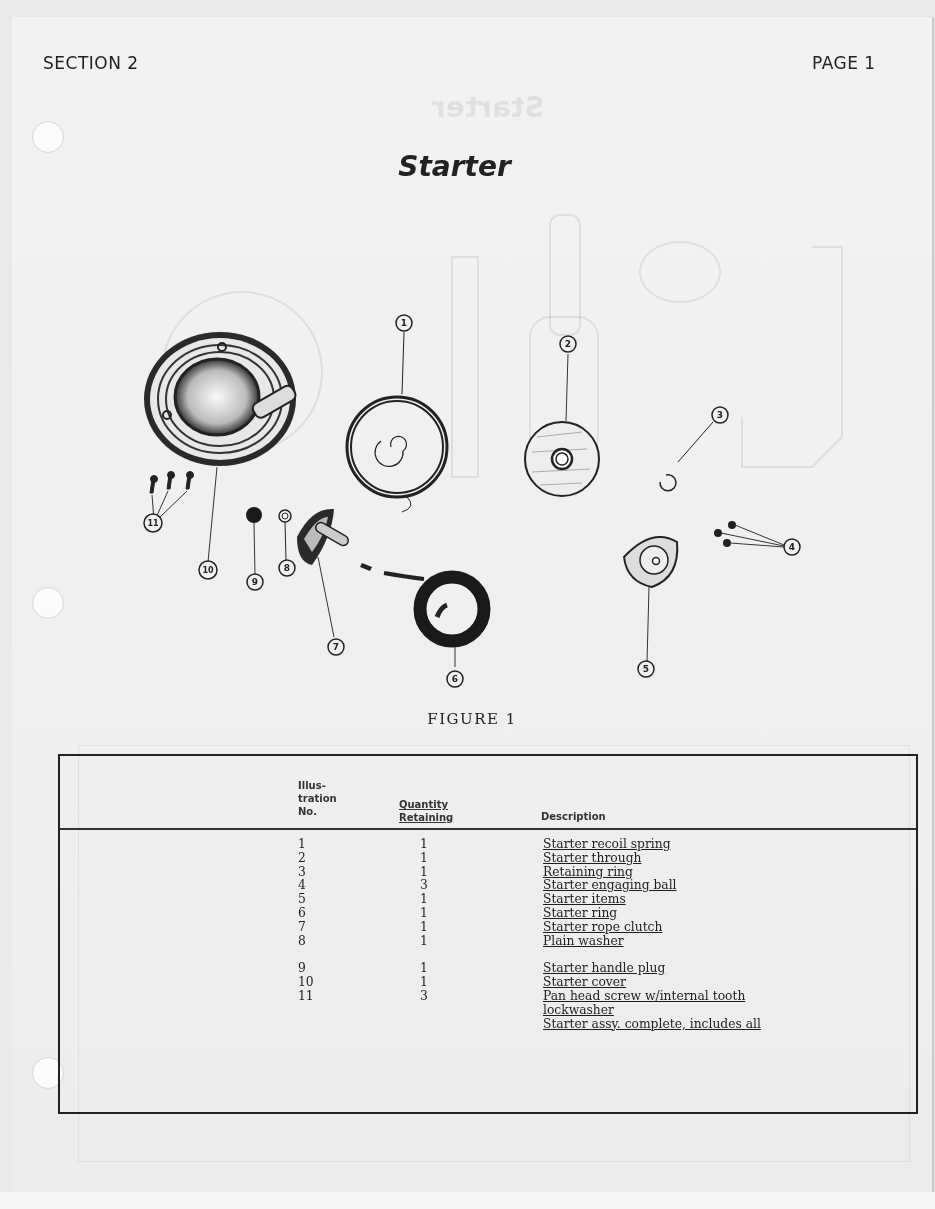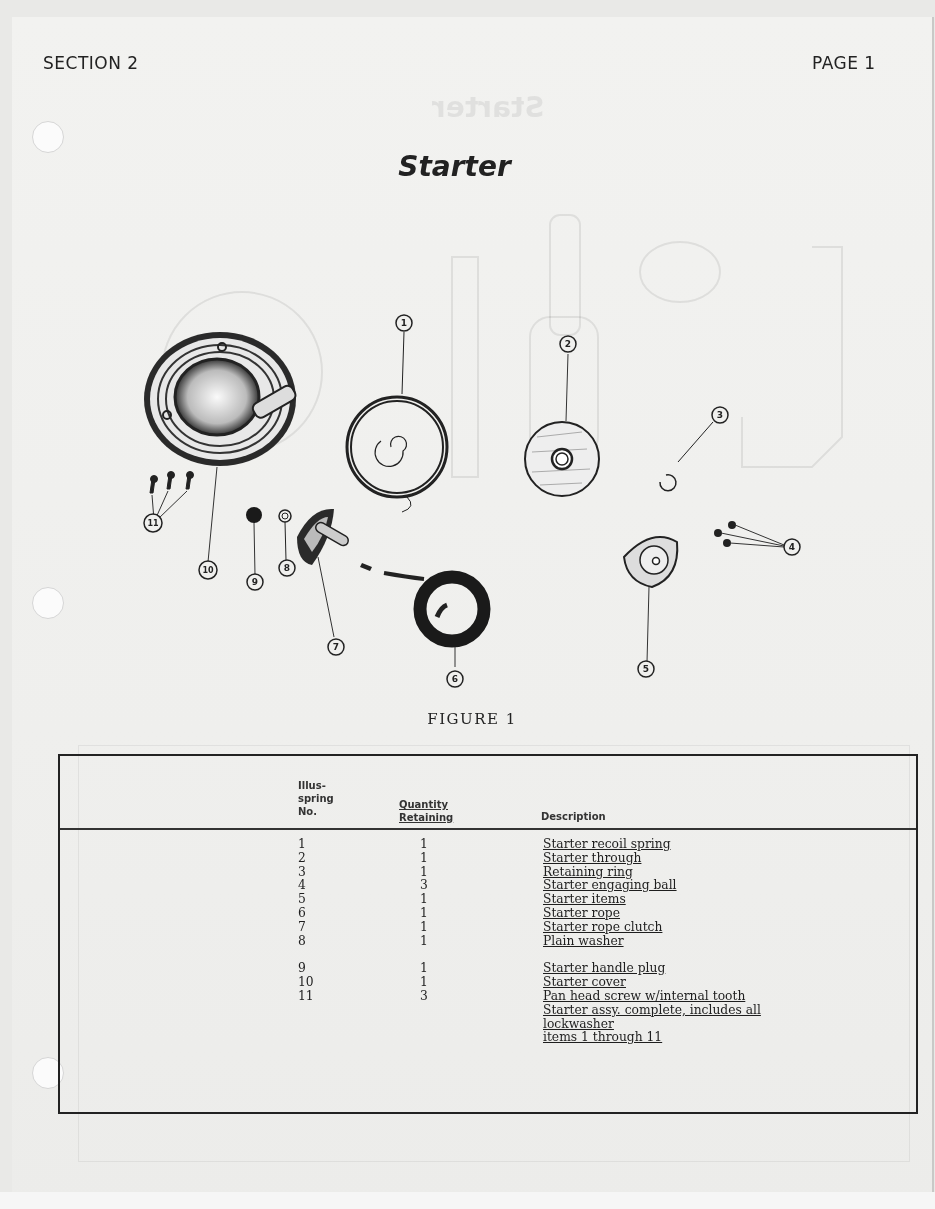--- a/index.html
+++ b/index.html
@@ -244,21 +244,21 @@
           </g>
       </g>
     </svg>
   </div>
 
   <div class="caption">FIGURE 1</div>
 
   <div class="parts-table">
     <div class="th" style="left:238px;top:23px;">
       <div>Illus-</div>
-      <div>spring</div>
+      <div>tration</div>
       <div>No.</div>
     </div>
     <div class="th" style="left:339px;top:42px;text-decoration:underline;">
       <div>Quantity</div>
       <div>Retaining</div>
     </div>
     <div class="th" style="left:481px;top:54px;">Description</div>
     <div class="th-rule"></div>
 
     <div class="rows">
@@ -283,21 +283,21 @@
           <span class="desc">Starter engaging ball</span>
         </div>
       <div class="row">
           <span class="no">5</span>
           <span class="qty">1</span>
           <span class="desc">Starter items</span>
         </div>
       <div class="row">
           <span class="no">6</span>
           <span class="qty">1</span>
-          <span class="desc">Starter rope</span>
+          <span class="desc">Starter ring</span>
         </div>
       <div class="row">
           <span class="no">7</span>
           <span class="qty">1</span>
           <span class="desc">Starter rope clutch</span>
         </div>
       <div class="row">
           <span class="no">8</span>
           <span class="qty">1</span>
           <span class="desc">Plain washer</span>
@@ -314,28 +314,23 @@
           <span class="desc">Starter cover</span>
         </div>
       <div class="row">
           <span class="no">11</span>
           <span class="qty">3</span>
           <span class="desc">Pan head screw w/internal tooth</span>
         </div>
       <div class="row">
           <span class="no"></span>
           <span class="qty"></span>
-          <span class="desc">Starter assy. complete, includes all</span>
+          <span class="desc">lockwasher</span>
         </div>
       <div class="row">
           <span class="no"></span>
           <span class="qty"></span>
-          <span class="desc">lockwasher</span>
-        </div>
-      <div class="row">
-          <span class="no"></span>
-          <span class="qty"></span>
-          <span class="desc">items 1 through 11</span>
+          <span class="desc">Starter assy. complete, includes all</span>
         </div>
     </div>
   </div>
 </div>
 <div class="bottom-strip"></div>
 
 </body></html>

